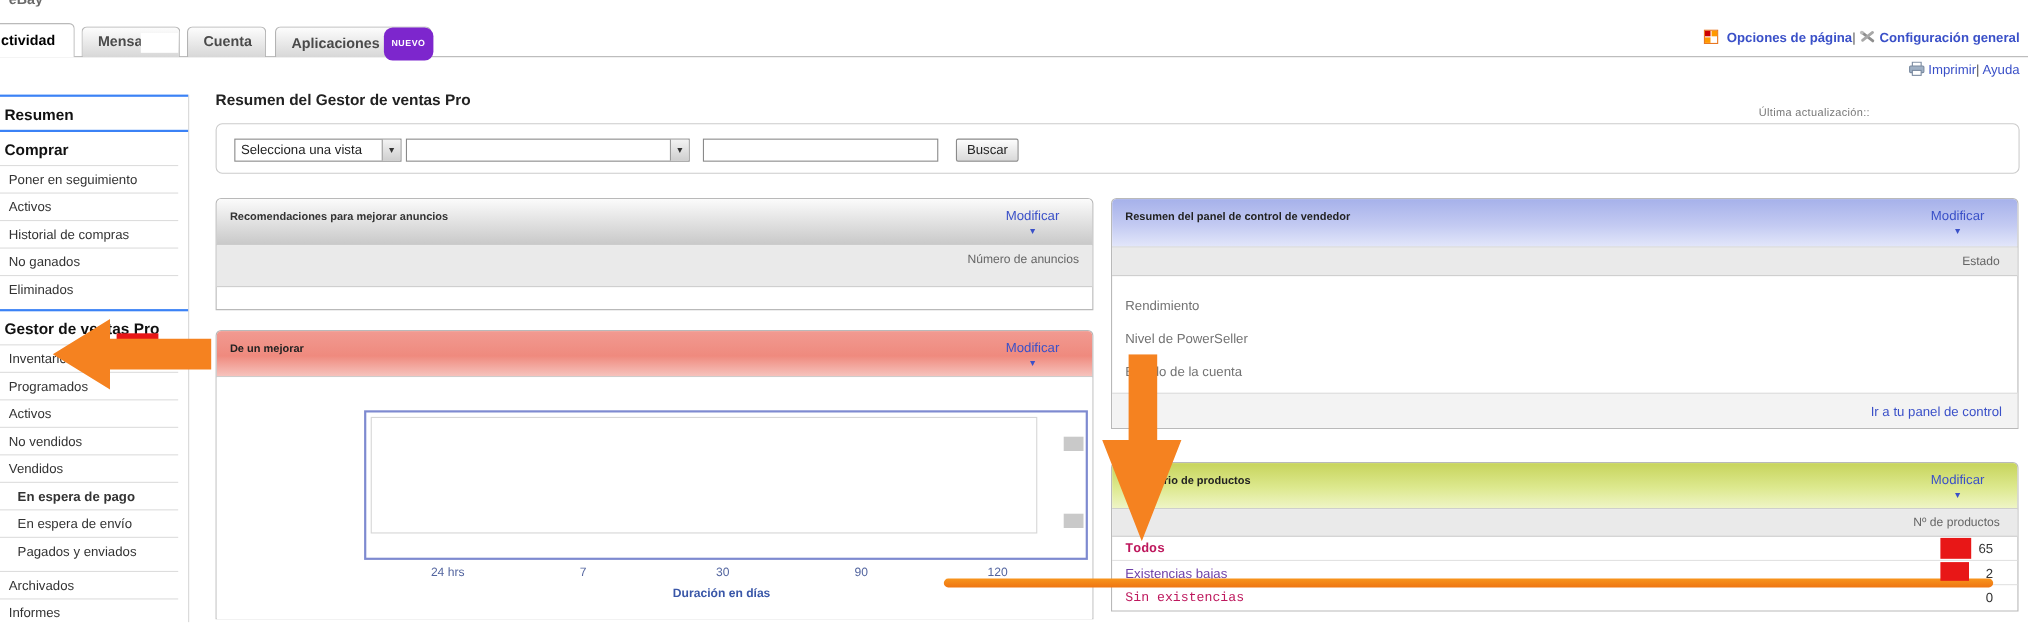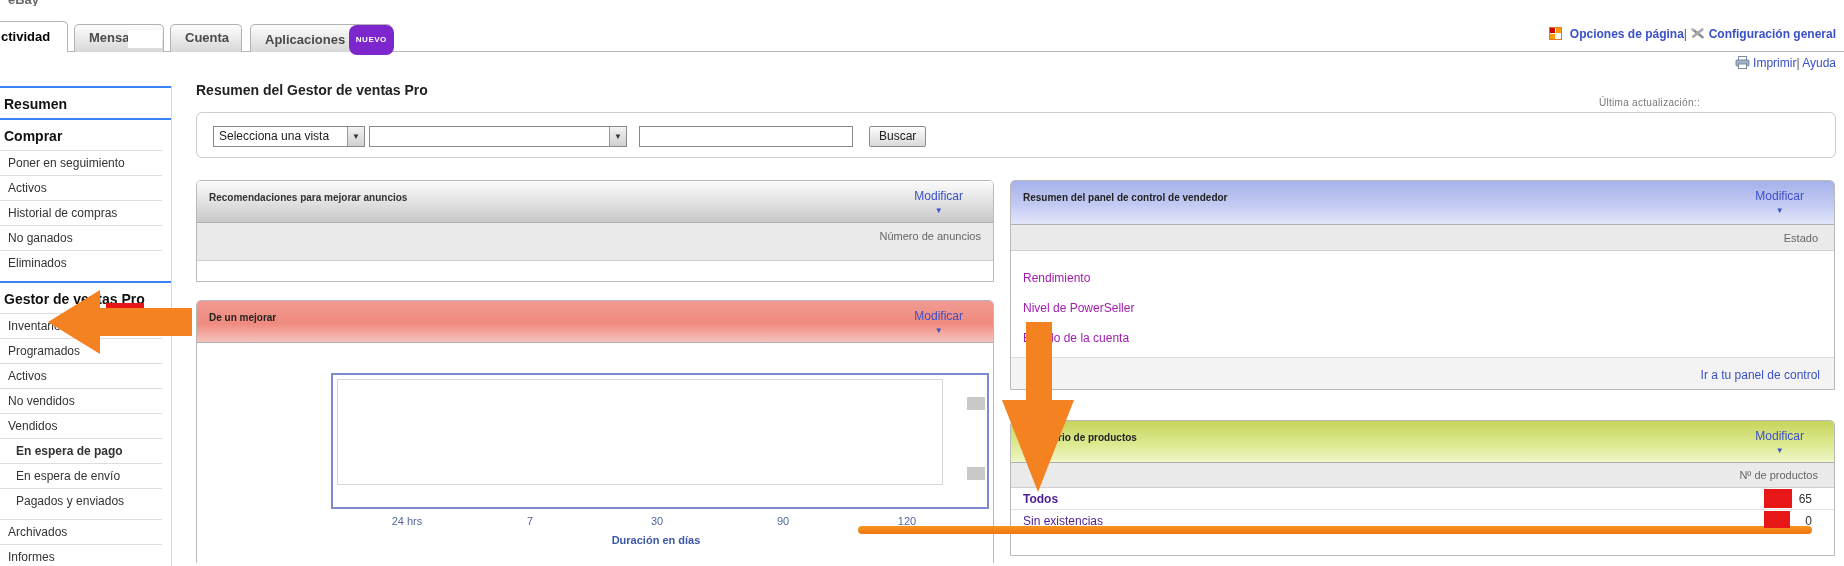--- a/index.html
+++ b/index.html
@@ -70,29 +70,29 @@
   .head-blue  { background:linear-gradient(180deg,#a6b1ea 0%,#c3caf2 55%,#e2e6fa 100%); }
   .head-green { background:linear-gradient(180deg,#c7d45c 0%,#dde98f 55%,#eff5c6 100%); }
   
   .glance-body { position:relative; width:100%; height:220px; background:#fff; }
   .chartbox { position:absolute; left:134px; top:30px; width:658px; height:136px; border:2px solid #7e8ad0; background:#fff; }
   .plotarea { position:absolute; left:4px; top:4px; width:606px; height:106px; border:1px solid #d6d6d6; background:#fff; }
   .sbar { position:absolute; right:2px; width:18px; height:13px; background:#c9c9c9; }
   .tick { position:absolute; top:172px; transform:translateX(-50%); font-size:11px; color:#53659f; }
   .axis-label { position:absolute; top:191px; left:459px; transform:translateX(-50%); font-size:11px; font-weight:bold; color:#3a57a8; }
   
-  .dash-row { position:absolute; left:12px; font-size:12px; color:#a21caf; }
+  .dash-row { position:absolute; left:12px; font-size:12px; color:#737373; }
   .dash-footer { position:absolute; left:0; bottom:0; width:100%; height:32px; background:#f3f3f3; border-top:1px solid #ddd; line-height:32px; text-align:right; }
   .dash-footer a { font-size:12px; color:#3a50c8; text-decoration:none; padding-right:14px; cursor:pointer; }
   
   .inv-row { position:relative; height:22px; line-height:22px; border-bottom:1px solid #e2e2e2; font-size:12px; }
   .inv-row:last-child { border-bottom:none; }
   .inv-label { position:absolute; left:12px; cursor:pointer; text-decoration:none; }
   .inv-val { position:absolute; right:22px; color:#333; }
-  .lnk-blue { color:#4c1d95; }
+  .lnk-blue { color:#be185d;font-family:Liberation Mono, monospace; }
   .lnk-bold { font-weight:bold; }
   .lnk-visited { color:#6d3fa8; }
   
   .ann { position:absolute; z-index:50; }
   .red-box { background:#e81717; }
   .orange-line { left:858px; top:526px; width:954px; height:8px; border-radius:4px; background:linear-gradient(180deg,#f7941d,#ef7512); }
   .white-redact { background:#fff; }
 </style>
 </head>
 <body>
@@ -235,20 +235,24 @@
         <span>Modificar</span>
         <span class="tri">▼</span>
       </span>
     </div>
     <div class="p-sub" style="height:25px; line-height:25px; padding-right:16px;">Nº de productos</div>
     <div class="inv-row">
       <a class="inv-label lnk-blue lnk-bold">Todos</a>
       <span class="inv-val">65</span>
     </div>
     <div class="inv-row">
+      <a class="inv-label lnk-visited">Existencias bajas</a>
+      <span class="inv-val">2</span>
+    </div>
+    <div class="inv-row">
       <a class="inv-label lnk-blue">Sin existencias</a>
       <span class="inv-val">0</span>
     </div>
   </div>
 
   <div class="ann red-box" style="left:106px; top:303px; width:38px; height:24px; z-index:40;"></div>
   <svg class="ann" style="left:44px; top:288px; z-index:45;" width="150" height="70" viewBox="0 0 150 70">
     <polygon points="4,34 56,2 56,20 148,20 148,48 56,48 56,66" fill="#f58220"></polygon>
   </svg>
   <svg class="ann" style="left:1000px; top:322px; z-index:55;" width="76" height="172" viewBox="0 0 76 172">

